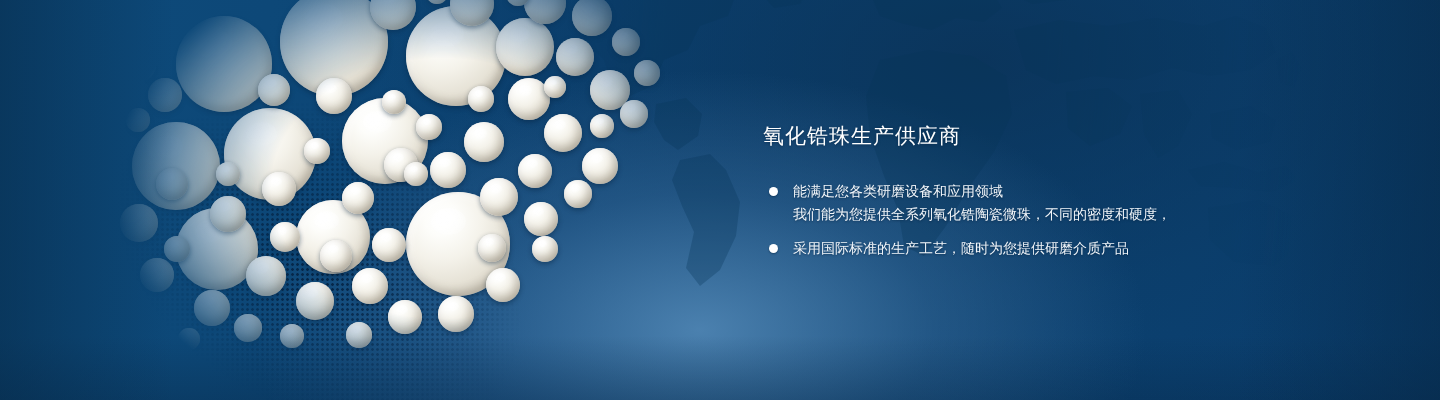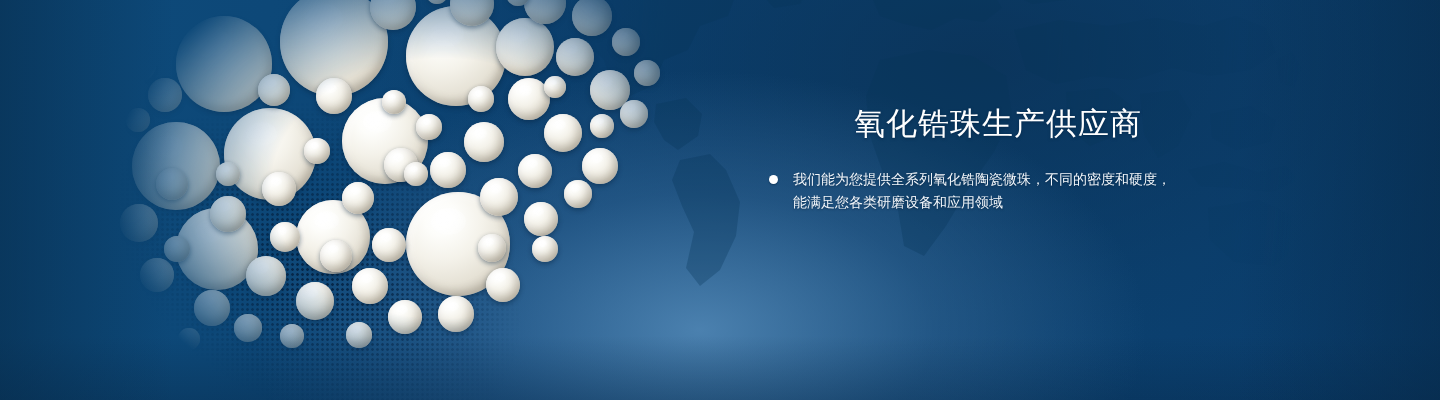--- a/index.html
+++ b/index.html
@@ -80,29 +80,28 @@
   }
   .bead.sm::after{left:26%;top:16%;width:32%;height:26%;}
 
   
   .copy{
     position:absolute;left:763px;top:104px;
     width:470px;
     color:#ffffff;
   }
   .headline{
-    font-size:31px;
+    font-size:21px;
     line-height:40px;
     letter-spacing:1px;
     font-weight:400;
     color:#ffffff;
-    margin:0 0 24px 0;
+    margin:12px 0 24px 0;
     text-shadow:0 1px 3px rgba(3,30,58,.55);
     white-space:nowrap;
-    text-align:center;
   }
   .bullets{list-style:none;margin:0;padding:0;}
   .bullet{
     position:relative;
     padding-left:30px;
     margin-bottom:11px;
     font-size:14px;
     line-height:23px;
     color:#f2f6fa;
     text-shadow:0 1px 2px rgba(3,28,54,.5);
@@ -228,22 +227,26 @@
 
   <div class="bg-vignette"></div>
 
   <div class="copy">
     <h1 class="headline">氧化锆珠生产供应商</h1>
 
     <ul class="bullets">
 
       <li class="bullet">
         <span class="dot"></span>
+        <span class="bullet-line">能满足您各类研磨设备和应用领域</span>
         <span class="bullet-line">我们能为您提供全系列氧化锆陶瓷微珠，不同的密度和硬度，</span>
-        <span class="bullet-line">能满足您各类研磨设备和应用领域</span>
       </li>
 
 
+      <li class="bullet">
+        <span class="dot"></span>
+        <span class="bullet-line">采用国际标准的生产工艺，随时为您提供研磨介质产品</span>
+      </li>
 
     </ul>
   </div>
 
 </div>
 
 </body></html>

